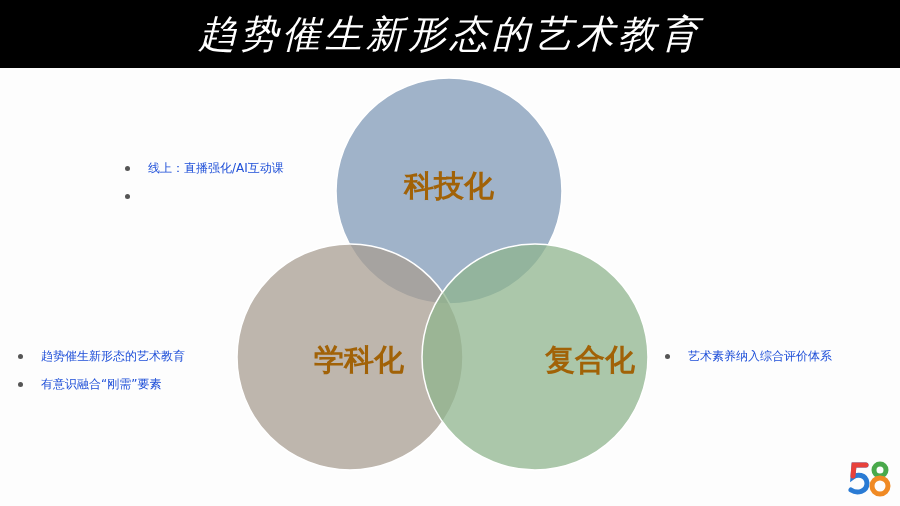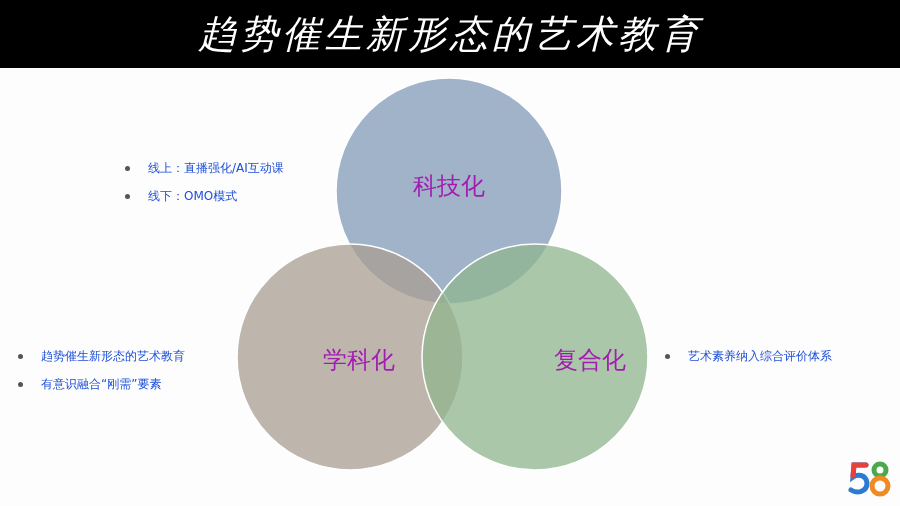--- a/index.html
+++ b/index.html
@@ -1,20 +1,20 @@
 <!DOCTYPE html>
 <html><head>
 <meta charset="utf-8">
 <style>
   html,body{margin:0;padding:0;}
   body{width:900px;height:506px;background:#fdfdfd;position:relative;overflow:hidden;font-family:"DejaVu Serif",serif;}
   .header{position:absolute;left:0;top:0;width:900px;height:68px;background:#000000;display:flex;align-items:center;justify-content:center;font-style:italic;}
   .header h1{margin:0;color:#ffffff;font-size:38px;font-weight:normal;letter-spacing:4px;font-family:"DejaVu Serif",serif;}
   svg.venn{position:absolute;left:0;top:0;}
-  .circle-label{position:absolute;font-size:24px;color:#a21caf;font-family:"DejaVu Serif",serif;transform:translate(-50%,-50%);white-space:nowrap;}
+  .circle-label{position:absolute;font-size:30px;color:#a16207;font-family:"DejaVu Serif",serif;transform:translate(-50%,-50%);white-space:nowrap;font-weight:bold;}
   .bullets{position:absolute;margin:0;padding:0;list-style:none;font-size:12px;color:#1d4ed8;font-family:"DejaVu Sans",sans-serif;}
   .bullets li{display:flex;align-items:center;height:28px;}
   .bullets .dot{display:inline-block;width:5px;height:5px;border-radius:50%;background:#555;margin-right:18px;}
   .logo{position:absolute;left:848px;top:459px;width:44px;height:40px;}
 </style>
 </head>
 <body>
 
 <div class="header">
   <h1>趋势催生新形态的艺术教育</h1>
@@ -30,21 +30,20 @@
 <div class="circle-label" style="left:359px;top:360px;">学科化</div>
 <div class="circle-label" style="left:590px;top:360px;">复合化</div>
 
 <ul class="bullets" style="left:125px;top:154px;">
   <li>
       <span class="dot"></span>
       <span>线上：直播强化/AI互动课</span>
     </li>
   <li>
       <span class="dot"></span>
-      <span>线下：OMO模式</span>
     </li>
 </ul>
 
 <ul class="bullets" style="left:18px;top:342px;">
   <li>
       <span class="dot"></span>
       <span>趋势催生新形态的艺术教育</span>
     </li>
   <li>
       <span class="dot"></span>

